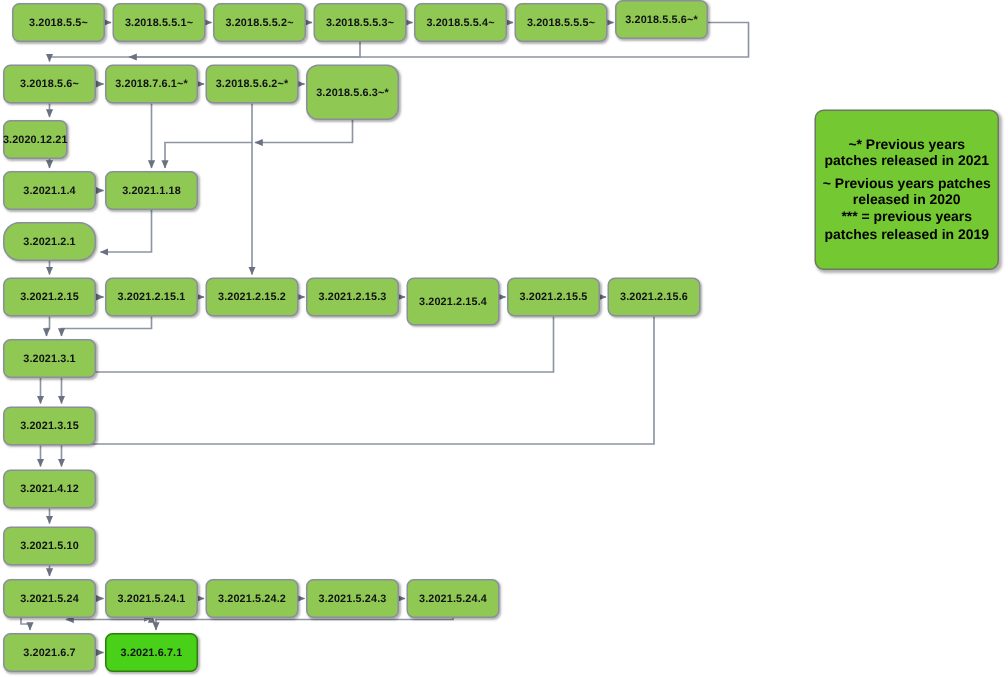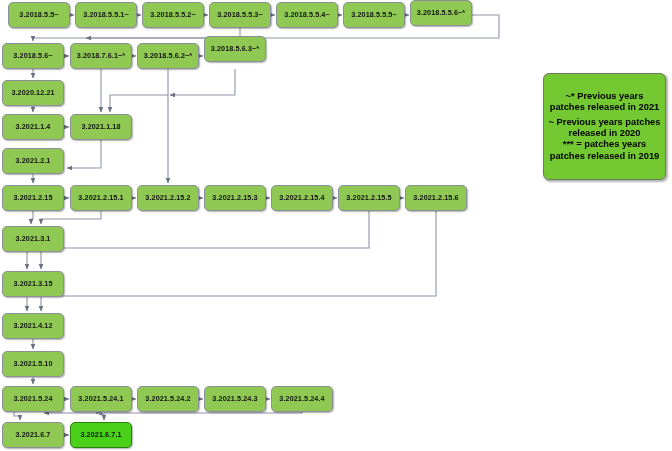--- a/index.html
+++ b/index.html
@@ -105,21 +105,21 @@
 
       <path d="M64,435 H69"></path>
     </g>
   </svg>
 
   <div class="legend" id="legend" style="left: 543px; top: 73px; width: 123px; height: 107px; background: rgb(116, 200, 50);">
     <div>~* Previous years</div>
     <div>patches released in 2021</div>
     <div class="lg2">~ Previous years patches</div>
     <div>released in 2020</div>
-    <div>*** = patches years</div>
+    <div>*** = previous years</div>
     <div>patches released in 2019</div>
   </div>
 
 <div class="node" style="left: 8px; top: 2px; width: 62px; height: 26px;">
       <span>3.2018.5.5~</span>
     </div>
     <div class="node" style="left: 75px; top: 2px; width: 62px; height: 26px;">
       <span>3.2018.5.5.1~</span>
     </div>
     <div class="node" style="left: 142px; top: 2px; width: 62px; height: 26px;">
@@ -139,48 +139,48 @@
     </div>
     <div class="node" style="left: 2px; top: 43px; width: 62px; height: 26px;">
       <span>3.2018.5.6~</span>
     </div>
     <div class="node" style="left: 70px; top: 43px; width: 62px; height: 26px;">
       <span>3.2018.7.6.1~*</span>
     </div>
     <div class="node" style="left: 137px; top: 43px; width: 62px; height: 26px;">
       <span>3.2018.5.6.2~*</span>
     </div>
-    <div class="node" style="left: 204px; top: 36px; width: 62px; height: 26px;">
+    <div class="node" style="left: 204px; top: 43px; width: 62px; height: 37px; border-radius: 8px;">
       <span>3.2018.5.6.3~*</span>
     </div>
-    <div class="node" style="left: 2px; top: 80px; width: 62px; height: 26px;">
+    <div class="node" style="left: 2px; top: 80px; width: 43px; height: 26px;">
       <span>3.2020.12.21</span>
     </div>
     <div class="node" style="left: 2px; top: 114px; width: 62px; height: 26px;">
       <span>3.2021.1.4</span>
     </div>
     <div class="node" style="left: 70px; top: 114px; width: 62px; height: 26px;">
       <span>3.2021.1.18</span>
     </div>
-    <div class="node" style="left: 2px; top: 148px; width: 62px; height: 26px;">
+    <div class="node" style="left: 2px; top: 148px; width: 62px; height: 26px; border-radius: 11px;">
       <span>3.2021.2.1</span>
     </div>
     <div class="node" style="left: 2px; top: 185px; width: 62px; height: 26px;">
       <span>3.2021.2.15</span>
     </div>
     <div class="node" style="left: 70px; top: 185px; width: 62px; height: 26px;">
       <span>3.2021.2.15.1</span>
     </div>
     <div class="node" style="left: 137px; top: 185px; width: 62px; height: 26px;">
       <span>3.2021.2.15.2</span>
     </div>
     <div class="node" style="left: 204px; top: 185px; width: 62px; height: 26px;">
       <span>3.2021.2.15.3</span>
     </div>
-    <div class="node" style="left: 271px; top: 185px; width: 62px; height: 26px;">
+    <div class="node" style="left: 271px; top: 185px; width: 62px; height: 32px;">
       <span>3.2021.2.15.4</span>
     </div>
     <div class="node" style="left: 338px; top: 185px; width: 62px; height: 26px;">
       <span>3.2021.2.15.5</span>
     </div>
     <div class="node" style="left: 405px; top: 185px; width: 62px; height: 26px;">
       <span>3.2021.2.15.6</span>
     </div>
     <div class="node" style="left: 2px; top: 226px; width: 62px; height: 26px;">
       <span>3.2021.3.1</span>

